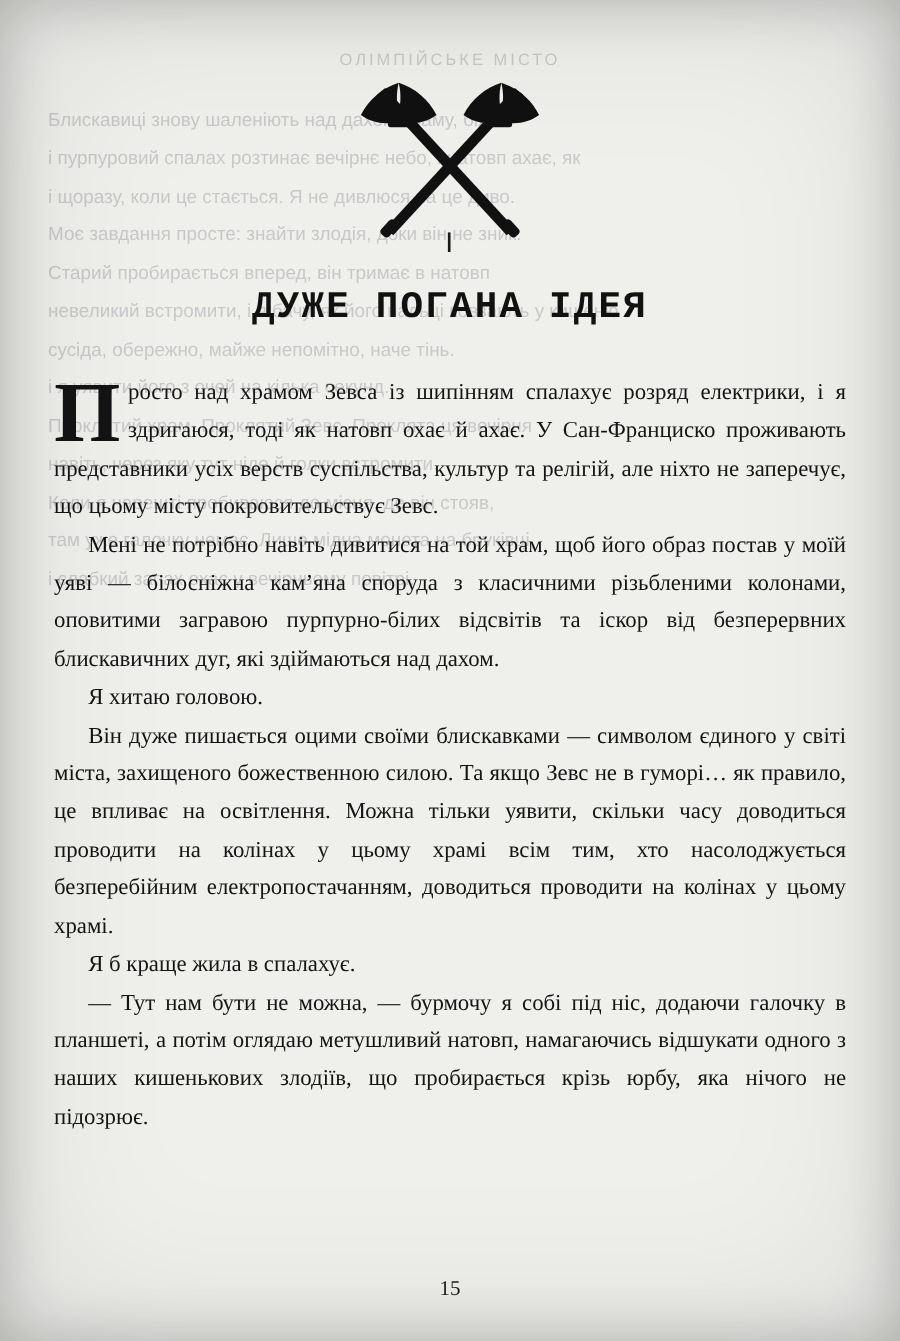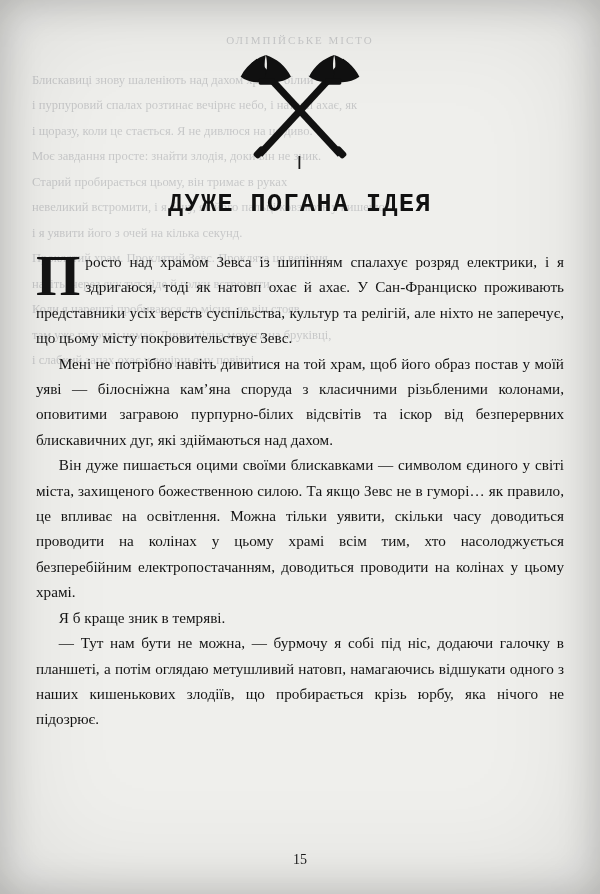--- a/index.html
+++ b/index.html
@@ -24,21 +24,21 @@
     pointer-events: none;
     box-shadow: inset 0 0 40px rgba(0,0,0,0.22),
                 inset 0 0 120px rgba(0,0,0,0.10);
   }
   .bleed {
     position: absolute;
     left: 0; right: 0;
     top: 28px;
     bottom: 40px;
     padding: 0 32px;
-    font-family: Liberation Serif, serif;
+    font-family: Liberation Sans, sans-serif;
     font-size: 12.6px;
     line-height: 25.5px;
     text-align: justify;
     color: rgba(40,46,60,0.20);
     overflow: hidden;
     user-select: none;
   }
   .bleed .bhead {
     text-align: center;
     letter-spacing: 2px;
@@ -113,22 +113,23 @@
 <body>
 
 <div class="page">
 
   <div class="bleed">
     <div class="bhead">ОЛІМПІЙСЬКЕ МІСТО</div>
     <div>Блискавиці знову шаленіють над дахом храму, білий</div>
     <div>і пурпуровий спалах розтинає вечірнє небо, і натовп ахає, як</div>
     <div>і щоразу, коли це стається. Я не дивлюся на це диво.</div>
     <div>Моє завдання просте: знайти злодія, доки він не зник.</div>
-    <div>Старий пробирається цьому, він тримає в руках</div>
+    <div>Старий пробирається вперед, він тримає в натовп</div>
     <div>невеликий встромити, і я бачу, як його пальці ковзають у кишеню</div>
+    <div>сусіда, обережно, майже непомітно, наче тінь.</div>
     <div>і я уявити його з очей на кілька секунд.</div>
     <div>Проклятий храм. Проклятий Зевс. Проклята ця вечірня</div>
     <div>навіть, через яку тут ніде й голки встромити.</div>
     <div>Коли я нарешті пробиваюся до місця, де він стояв,</div>
     <div>там уже галочку немає. Лише мідна монета на бруківці,</div>
     <div>і слабкий запах охає у вечірньому повітрі.</div>
   </div>
 
   <div class="content">
 
@@ -153,20 +154,21 @@
     </svg>
 
     <div class="chapnum">I</div>
     <h1 class="chaptitle">ДУЖЕ ПОГАНА ІДЕЯ</h1>
 
     <div class="body-text">
       <p class="first">
         <span class="dropcap">П</span><span>росто над храмом Зевса із шипінням спалахує розряд електрики, і я здригаюся, тоді як натовп охає й ахає. У Сан-Франциско проживають представники усіх верств суспільства, культур та релігій, але ніхто не заперечує, що цьому місту покровительствує Зевс.</span>
       </p>
       <p>Мені не потрібно навіть дивитися на той храм, щоб його образ постав у моїй уяві — білосніжна кам’яна споруда з класичними різьбленими колонами, оповитими загравою пурпурно-білих відсвітів та іскор від безперервних блискавичних дуг, які здіймаються над дахом.</p>
+      <p>Я хитаю головою.</p>
       <p>Він дуже пишається оцими своїми блискавками — символом єдиного у світі міста, захищеного божественною силою. Та якщо Зевс не в гуморі… як правило, це впливає на освітлення. Можна тільки уявити, скільки часу доводиться проводити на колінах у цьому храмі всім тим, хто насолоджується безперебійним електропостачанням, доводиться проводити на колінах у цьому храмі.</p>
-      <p>Я б краще зник в темряві.</p>
+      <p>Я б краще жила в спалахує.</p>
       <p>— Тут нам бути не можна, — бурмочу я собі під ніс, додаючи галочку в планшеті, а потім оглядаю метушливий натовп, намагаючись відшукати одного з наших кишенькових злодіїв, що пробирається крізь юрбу, яка нічого не підозрює.</p>
     </div>
   </div>
 
   <div class="folio">15</div>
 </div>
 
 </body></html>

